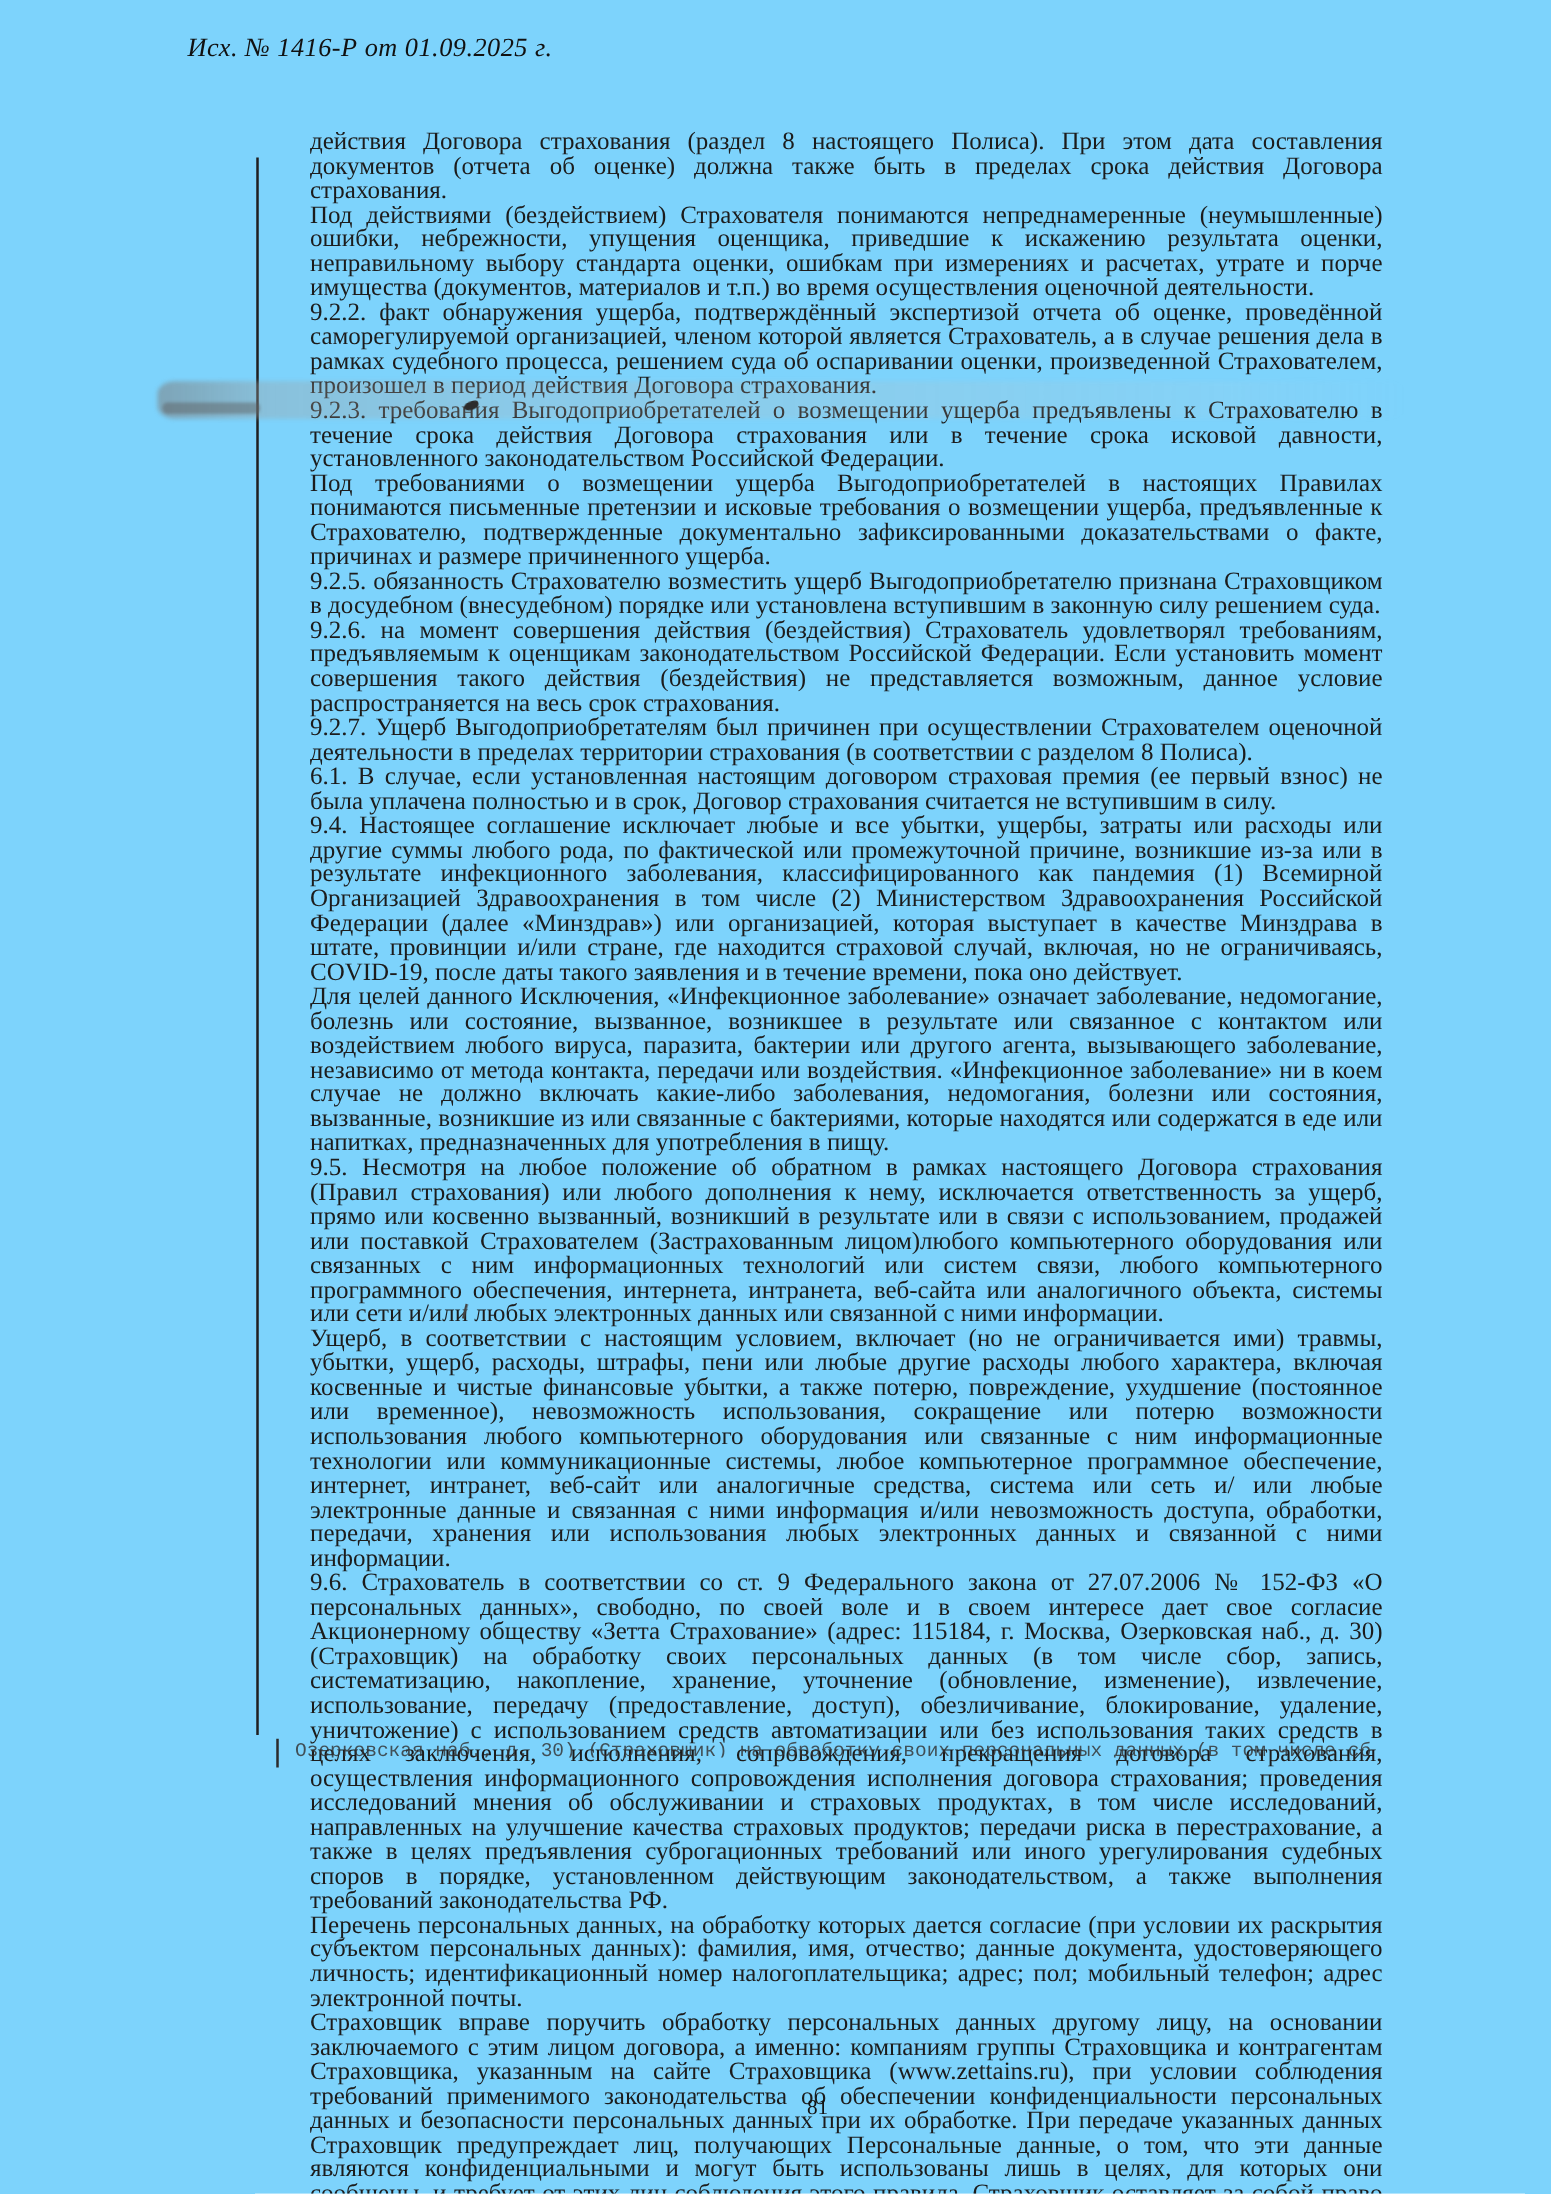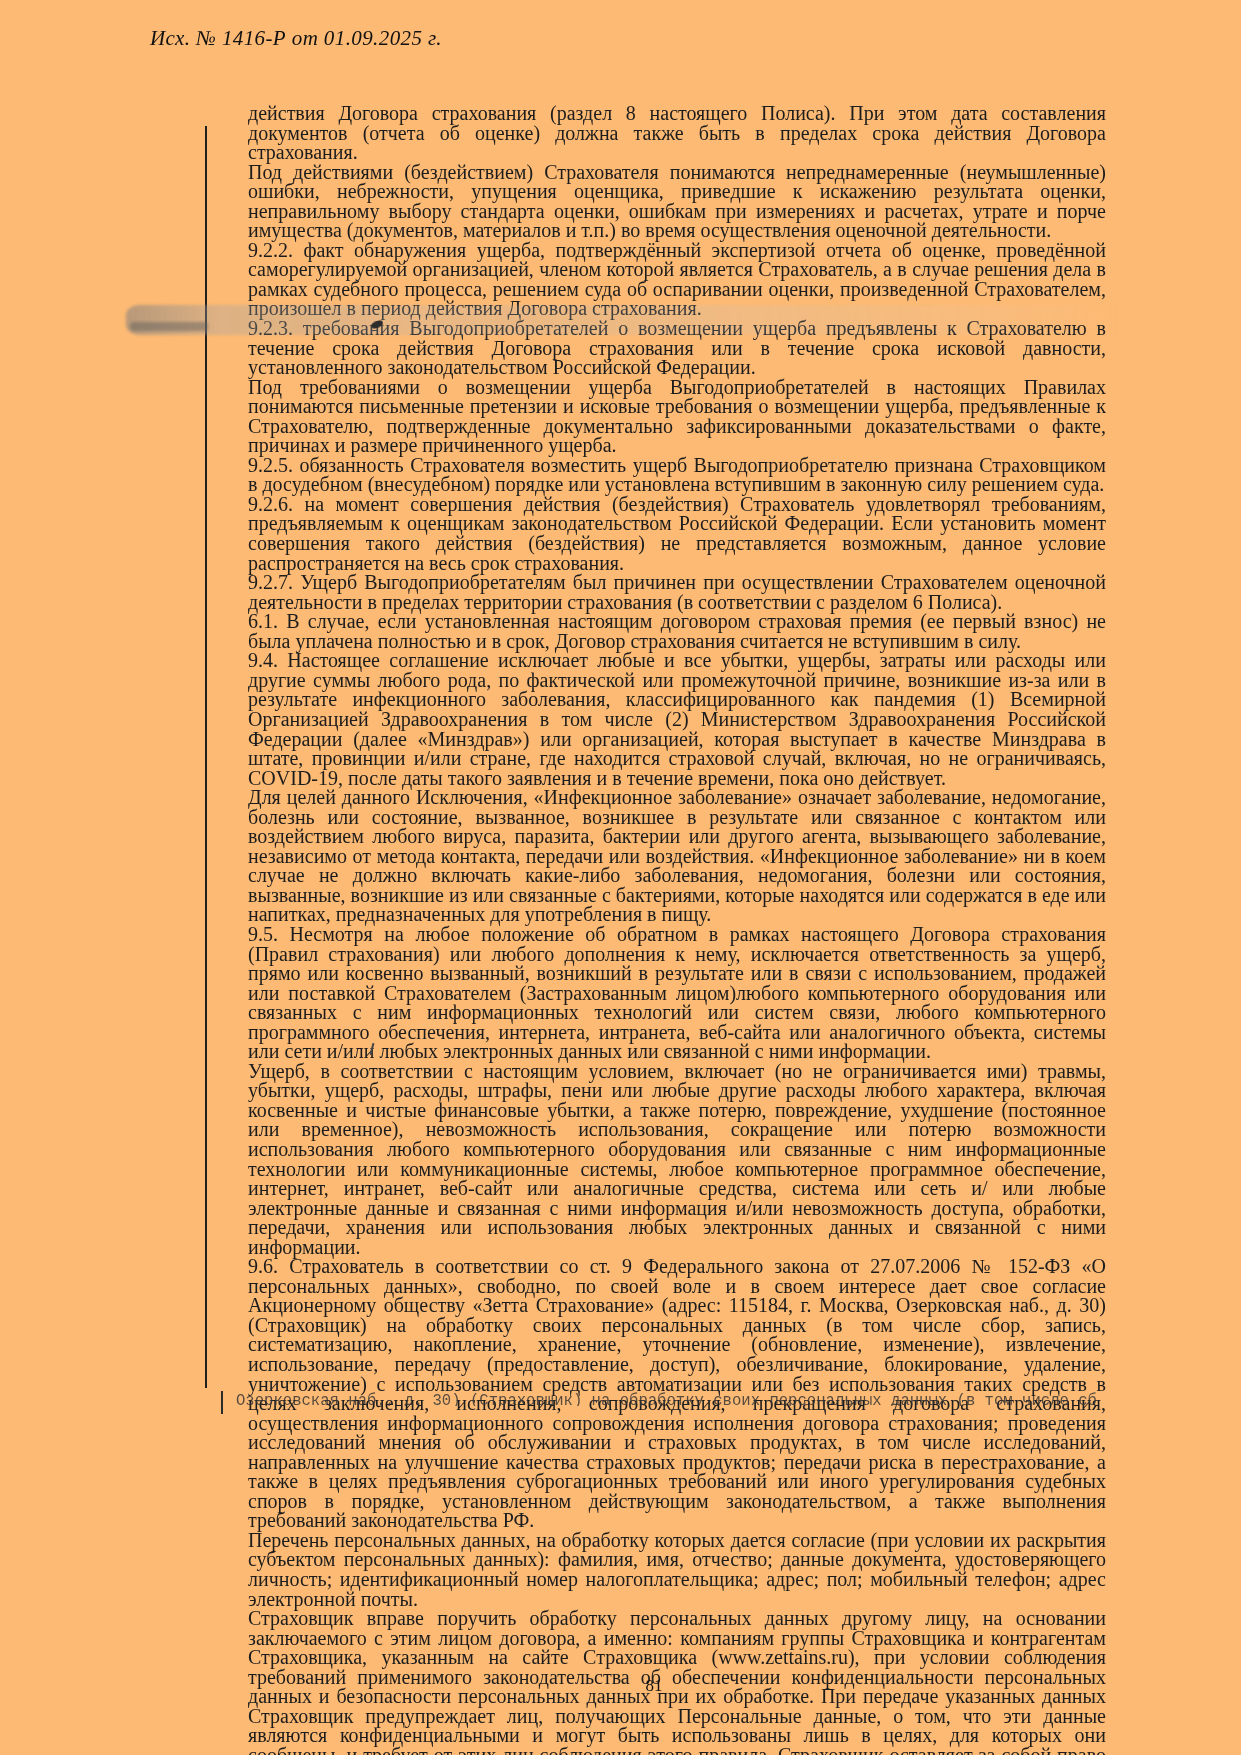--- a/index.html
+++ b/index.html
@@ -1,20 +1,20 @@
 <!DOCTYPE html>
 <html><head>
 <meta charset="utf-8">
 <style>
   html,body{margin:0;padding:0;background:#ffffff;}
   .page{
     position:relative;
     width:1241px;
     height:1755px;
-    background:#fdba74;
+    background:#7dd3fc;
     overflow:hidden;
     font-family:"Liberation Serif", serif;
     color:#1c1c1c;
   }
   .ref-line{
     position:absolute;
     left:150px;
     top:26px;
     font-style:italic;
     font-size:21px;
@@ -143,25 +143,25 @@
 
       <p>Под действиями (бездействием) Страхователя понимаются непреднамеренные (неумышленные) ошибки, небрежности, упущения оценщика, приведшие к искажению результата оценки, неправильному выбору стандарта оценки, ошибкам при измерениях и расчетах, утрате и порче имущества (документов, материалов и т.п.) во время осуществления оценочной деятельности.</p>
 
       <p>9.2.2. факт обнаружения ущерба, подтверждённый экспертизой отчета об оценке, проведённой саморегулируемой организацией, членом которой является Страхователь, а в случае решения дела в рамках судебного процесса, решением суда об оспаривании оценки, произведенной Страхователем, произошел в период действия Договора страхования.</p>
 
       <p>9.2.3. требования Выгодоприобретателей о возмещении ущерба предъявлены к Страхователю в течение срока действия Договора страхования или в течение срока исковой давности, установленного законодательством Российской Федерации.</p>
 
       <p>Под требованиями о возмещении ущерба Выгодоприобретателей в настоящих Правилах понимаются письменные претензии и исковые требования о возмещении ущерба, предъявленные к Страхователю, подтвержденные документально зафиксированными доказательствами о факте, причинах и размере причиненного ущерба.</p>
 
 
-      <p>9.2.5. обязанность Страхователя возместить ущерб Выгодоприобретателю признана Страховщиком в досудебном (внесудебном) порядке или установлена вступившим в законную силу решением суда.</p>
+      <p>9.2.5. обязанность Страхователю возместить ущерб Выгодоприобретателю признана Страховщиком в досудебном (внесудебном) порядке или установлена вступившим в законную силу решением суда.</p>
 
       <p>9.2.6. на момент совершения действия (бездействия) Страхователь удовлетворял требованиям, предъявляемым к оценщикам законодательством Российской Федерации. Если установить момент совершения такого действия (бездействия) не представляется возможным, данное условие распространяется на весь срок страхования.</p>
 
-      <p>9.2.7. Ущерб Выгодоприобретателям был причинен при осуществлении Страхователем оценочной деятельности в пределах территории страхования (в соответствии с разделом 6 Полиса).</p>
+      <p>9.2.7. Ущерб Выгодоприобретателям был причинен при осуществлении Страхователем оценочной деятельности в пределах территории страхования (в соответствии с разделом 8 Полиса).</p>
 
       <p>6.1. В случае, если установленная настоящим договором страховая премия (ее первый взнос) не была уплачена полностью и в срок, Договор страхования считается не вступившим в силу.</p>
 
       <p>9.4. Настоящее соглашение исключает любые и все убытки, ущербы, затраты или расходы или другие суммы любого рода, по фактической или промежуточной причине, возникшие из-за или в результате инфекционного заболевания, классифицированного как пандемия (1) Всемирной Организацией Здравоохранения в том числе (2) Министерством Здравоохранения Российской Федерации (далее «Минздрав») или организацией, которая выступает в качестве Минздрава в штате, провинции и/или стране, где находится страховой случай, включая, но не ограничиваясь, COVID-19, после даты такого заявления и в течение времени, пока оно действует.</p>
 
       <p>Для целей данного Исключения, «Инфекционное заболевание» означает заболевание, недомогание, болезнь или состояние, вызванное, возникшее в результате или связанное с контактом или воздействием любого вируса, паразита, бактерии или другого агента, вызывающего заболевание, независимо от метода контакта, передачи или воздействия. «Инфекционное заболевание» ни в коем случае не должно включать какие-либо заболевания, недомогания, болезни или состояния, вызванные, возникшие из или связанные с бактериями, которые находятся или содержатся в еде или напитках, предназначенных для употребления в пищу.</p>
 
       <p>9.5. Несмотря на любое положение об обратном в рамках настоящего Договора страхования (Правил страхования) или любого дополнения к нему, исключается ответственность за ущерб, прямо или косвенно вызванный, возникший в результате или в связи с использованием, продажей или поставкой Страхователем (Застрахованным лицом)любого компьютерного оборудования или связанных с ним информационных технологий или систем связи, любого компьютерного программного обеспечения, интернета, интранета, веб-сайта или аналогичного объекта, системы или сети и/или любых электронных данных или связанной с ними информации.</p>
 
 

